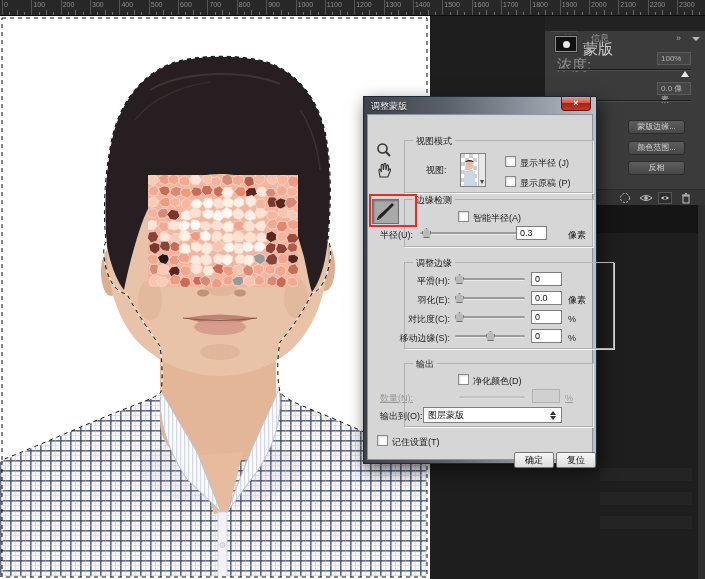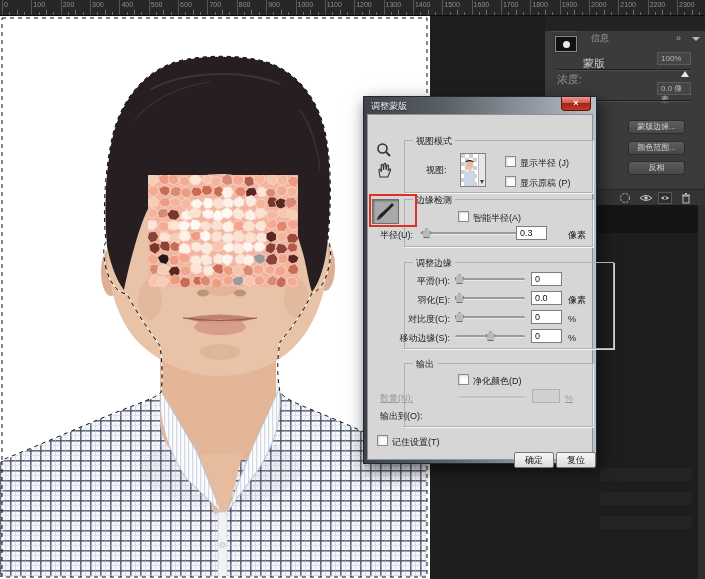--- a/index.html
+++ b/index.html
@@ -19,21 +19,21 @@
   
   #panel { position:absolute; left:545px; top:16px; width:160px; height:189px; z-index:10; background:#3b3b3b; }
   #panel .phead { position:absolute; left:0; top:0; width:160px; height:15px; background:#222; }
   .ptab { position:absolute; top:15px; height:15px; font-size:9px; line-height:15px; padding:0 4px; color:#9d9d9d; background:transparent; }
   .ptab.active { color:#e2e2e2; background:#3b3b3b; border-top:1px solid #4c4c4c; }
   .pcollapse { position:absolute; top:17px; font-size:9px; color:#aaa; }
   .pmenu-tri { position:absolute; top:21px; width:0; height:0; border-left:4px solid transparent; border-right:4px solid transparent; border-top:4px solid #bbb; }
 
   .mask-thumb { position:absolute; left:10px; top:20px; width:22px; height:16px; background:#101010; border:1px solid #8c8c8c; box-shadow:0 0 0 1px #2c2c2c; }
   .mask-thumb .dot { position:absolute; left:7px; top:4px; width:7px; height:7px; border-radius:50%; background:#e9e9e9; }
-  .plabel { font-size:11px; color:#c9c9c9; position:absolute; white-space:nowrap;margin-top:16px; }
+  .plabel { font-size:15px; color:#c9c9c9; position:absolute; white-space:nowrap; }
   .plabel.dim { color:#8f8f8f; }
   .pvalbox { position:absolute; width:34px; height:13px; background:#454545; border:1px solid #5a5a5a; color:#b5b5b5; font-size:8px; line-height:11px; padding-left:3px; }
   .ptrack { position:absolute; height:2px; background:#1d1d1d; border-bottom:1px solid #4e4e4e; }
   .ptri { position:absolute; width:0; height:0; border-left:4px solid transparent; border-right:4px solid transparent; border-bottom:6px solid #e8e8e8; }
   .pbtn { position:absolute; left:83px; width:57px; height:14px; background:linear-gradient(#5d5d5d,#474747); border:1px solid #2c2c2c; border-radius:3px; color:#cfcfcf; font-size:8px; line-height:12px; text-align:center; white-space:nowrap; }
   .pfooter { position:absolute; left:0; top:173px; width:160px; height:16px; background:#343434; border-top:1px solid #272727; }
   .picon { position:absolute; top:2px; width:14px; height:12px; }
 
   #panel-black { position:absolute; left:545px; top:205px; width:160px; height:28px; background:#151515; z-index:2; }
   .faintband { position:absolute; width:92px; height:13px; background:#2a2a2a; opacity:.55; z-index:2; }
@@ -556,19 +556,26 @@
     <div class="gbox" style="left:36px; top:248px; width:189px; height:64px;">
       <div class="gtitle">输出</div>
     </div>
     <div class="cb" style="left:90px; top:259px;"></div>
     <div class="dtext" style="left:105px; top:261px;">净化颜色(D)</div>
     <div class="dtext dim" style="left:12px; top:278px;">数量(N):</div>
     <div class="dslider dim" style="left:91px; top:281px; width:66px;"></div>
     <div class="dvalbox dim" style="left:164px; top:274px; width:28px;"></div>
     <div class="dtext dim" style="left:197px; top:278px;">%</div>
     <div class="dtext" style="left:12px; top:296px;">输出到(O):</div>
+    <div class="combo">
+      <span>图层蒙版</span>
+      <span class="spin">
+          <span class="up"></span>
+          <span class="dn"></span>
+        </span>
+    </div>
 
     <div class="cb" style="left:9px; top:320px;"></div>
     <div class="dtext" style="left:24px; top:322px;text-align:center;">记住设置(T)</div>
     <div class="dbtn" style="left:146px; top:337px;">确定</div>
     <div class="dbtn" style="left:188px; top:337px;">复位</div>
   </div>
 </div>
 
 </body></html>

